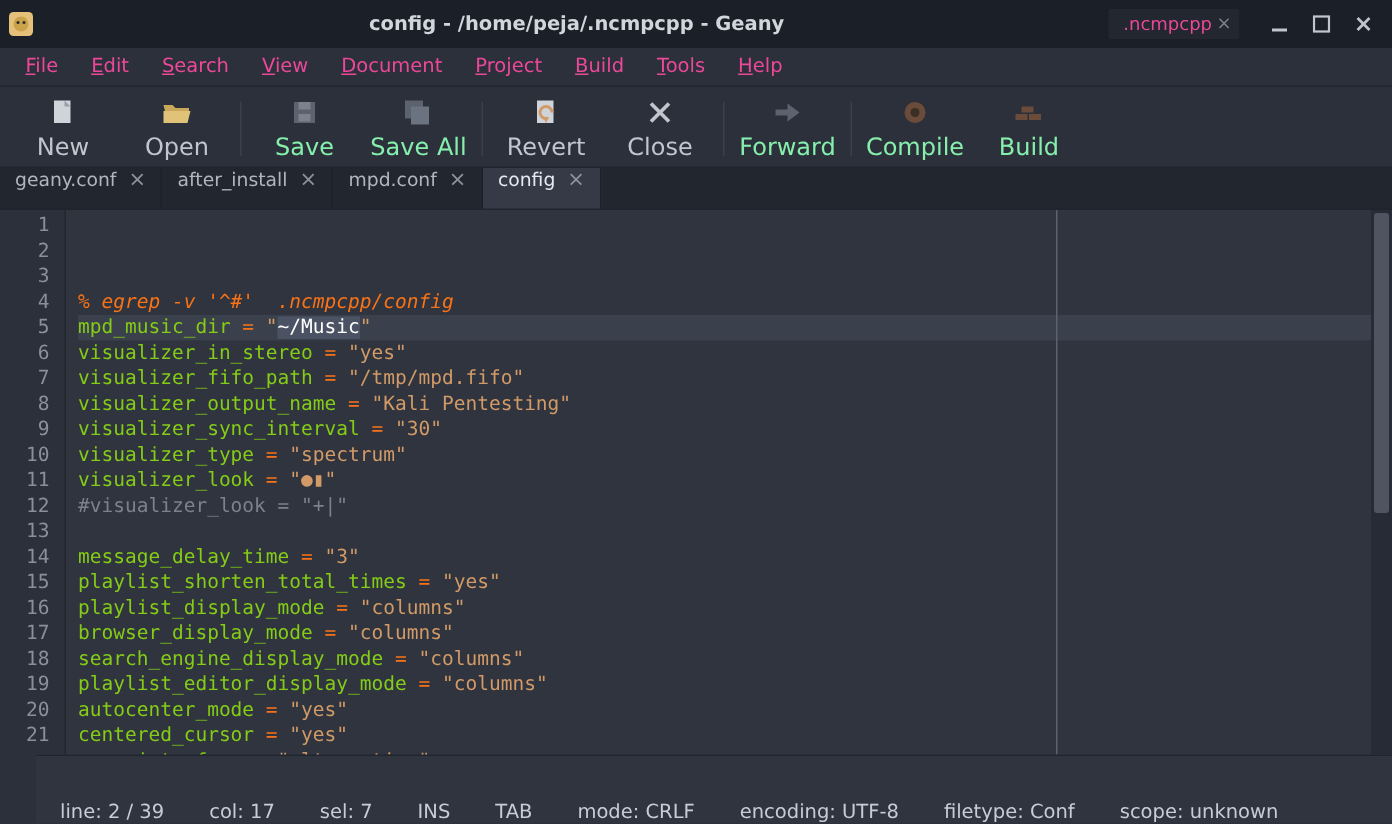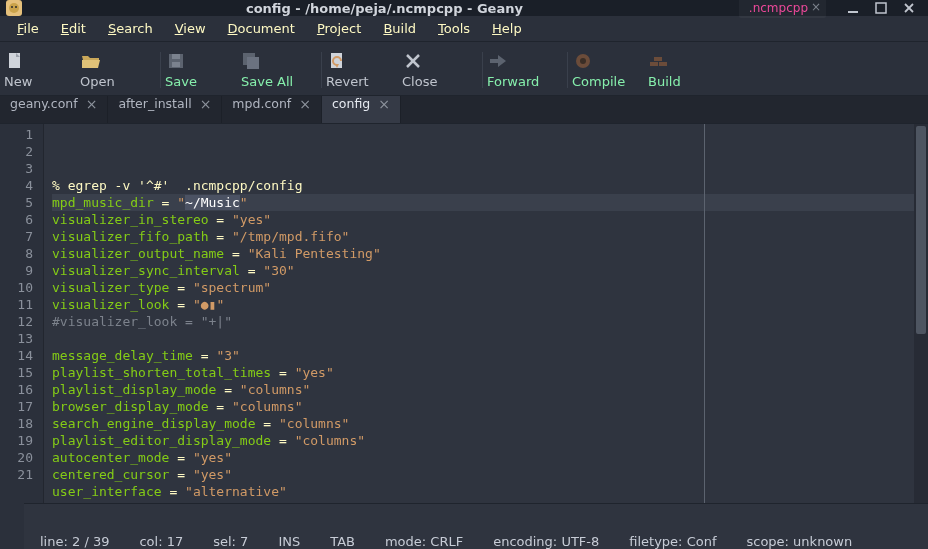--- a/index.html
+++ b/index.html
@@ -9,21 +9,21 @@
     background: #2b303b;
     color: #c0c5ce;
     width: 928px;
     height: 549px;
     overflow: hidden;
     display: flex;
     flex-direction: column;
   }
   
   .titlebar {
-    height: 16px;
+    height: 32px;
     background: #1a1f28;
     display: flex;
     align-items: center;
     padding: 0 6px;
     color: #d1d5dc;
     font-weight: bold;
   }
   .titlebar .app-icon {
     width: 16px; height: 16px;
     background: #e5c07b;
@@ -52,38 +52,38 @@
     height: 26px;
     background: #2b303b;
     display: flex;
     align-items: center;
     padding: 0 8px;
     gap: 4px;
     border-bottom: 1px solid #1f242d;
   }
   .menubar .menu-item {
     padding: 3px 9px;
-    color: #fef9c3;
+    color: #ec4899;
     cursor: pointer;
   }
   .menubar .menu-item .ul { text-decoration: underline; }
   
   .toolbar {
     height: 54px;
     background: #2b303b;
     display: flex;
     align-items: center;
     padding: 2px 4px 0 4px;
     border-bottom: 1px solid #1f242d;
   }
   .toolbar .tool-btn {
-    display:flex; flex-direction:column; align-items:flex-start; justify-content:center;
+    display:flex; flex-direction:column; align-items:center; justify-content:center;
     width: 76px; height: 50px;
     color: #c0c5ce;
-    font-size: 13px;
+    font-size: 16px;
     cursor:pointer;
     gap:3px;
   }
   .toolbar .tool-btn.disabled { color:#86efac; }
   .toolbar .tool-btn .icon { width:22px; height:20px; display:flex;align-items:center;justify-content:center; }
   .toolbar .sep { width:1px; height:36px; background:#3a404c; margin:0 4px; }
   
   .doctabs {
     height: 28px;
     background: #22262f;
@@ -125,21 +125,21 @@
     white-space: pre;
     position:relative;
     color:#c0c5ce;
   }
   .code .ln { height:17px; }
   .code .kw { color:#84cc16; }   
   .code .str { color:#d19a66; }  
   .code .cmt { color:#7c828c; }  
   .code .hl-line { background:#3a404c; }
   .code .sel { background:#4b5263; color:#fff;margin-top:37px; }
-  .code .op { color:#fef9c3; }
+  .code .op { color:#f97316;font-style:italic; }
   .margin-line {
     position:absolute; top:0; bottom:0; left:660px; width:1px;
     background:#5c636f;
   }
   .vscroll {
     width:14px; background:#272b35;
     display:flex; flex-direction:column;
   }
   .vscroll .thumb { background:#4e5561; border-radius:2px; margin:2px; }
   

